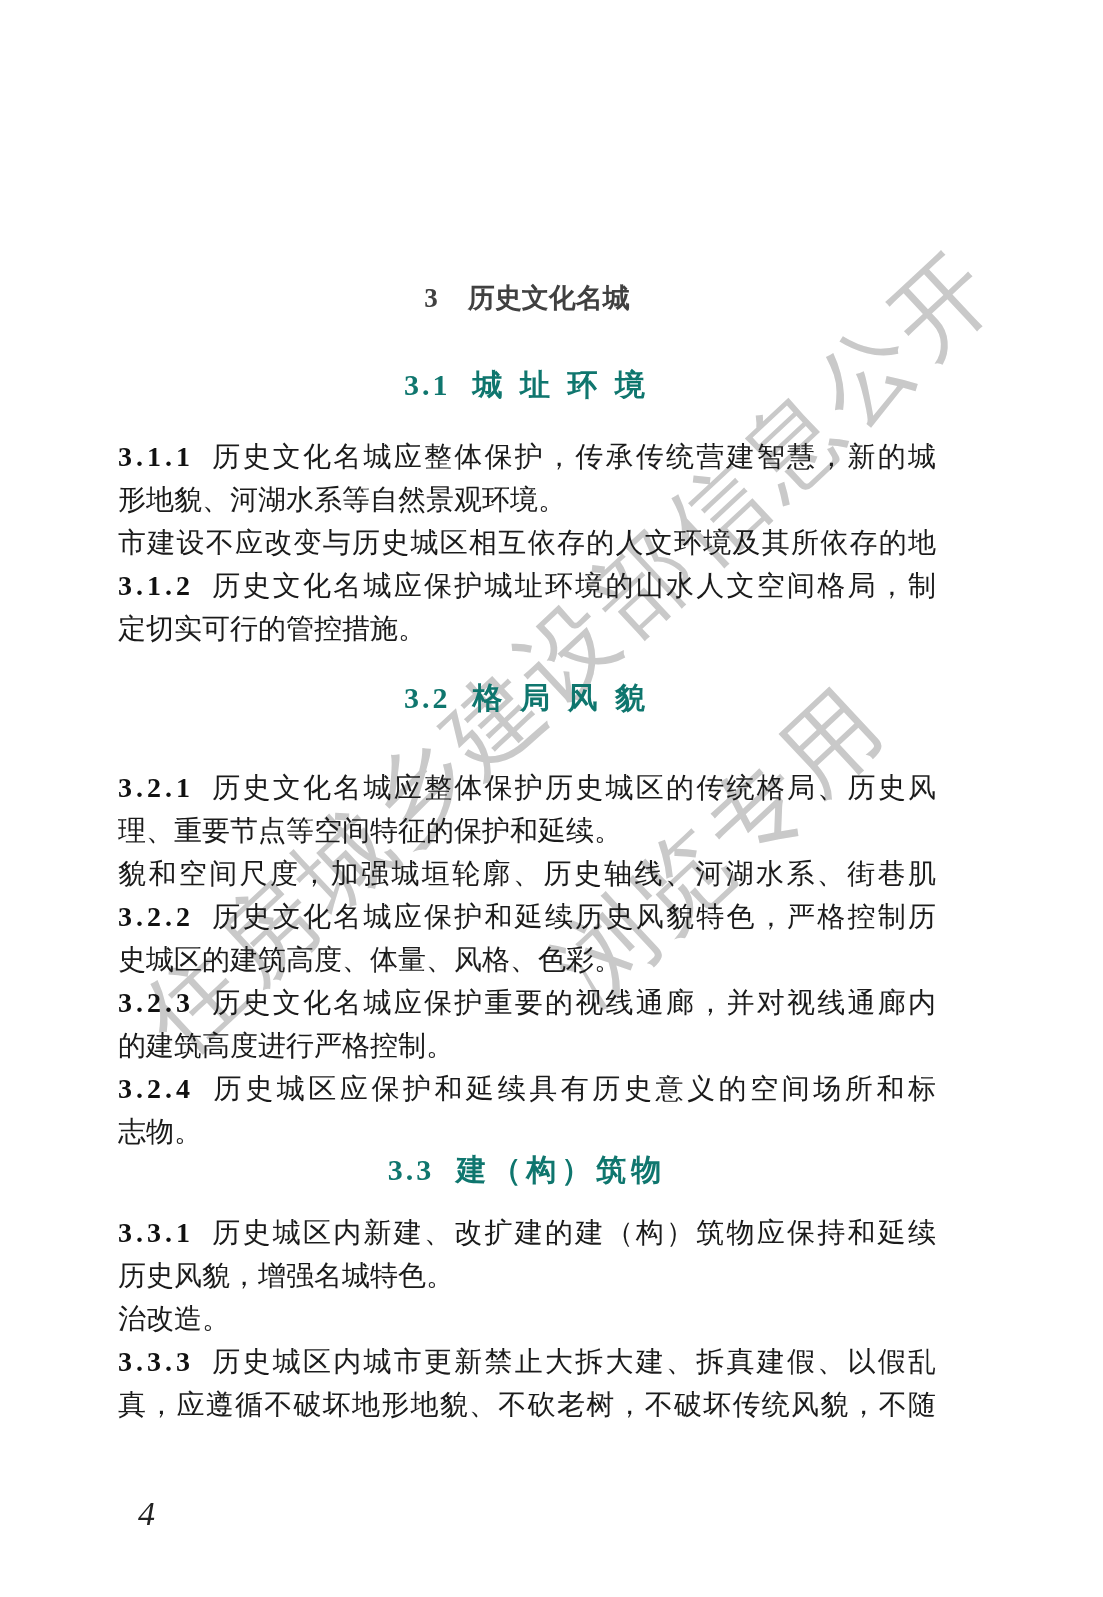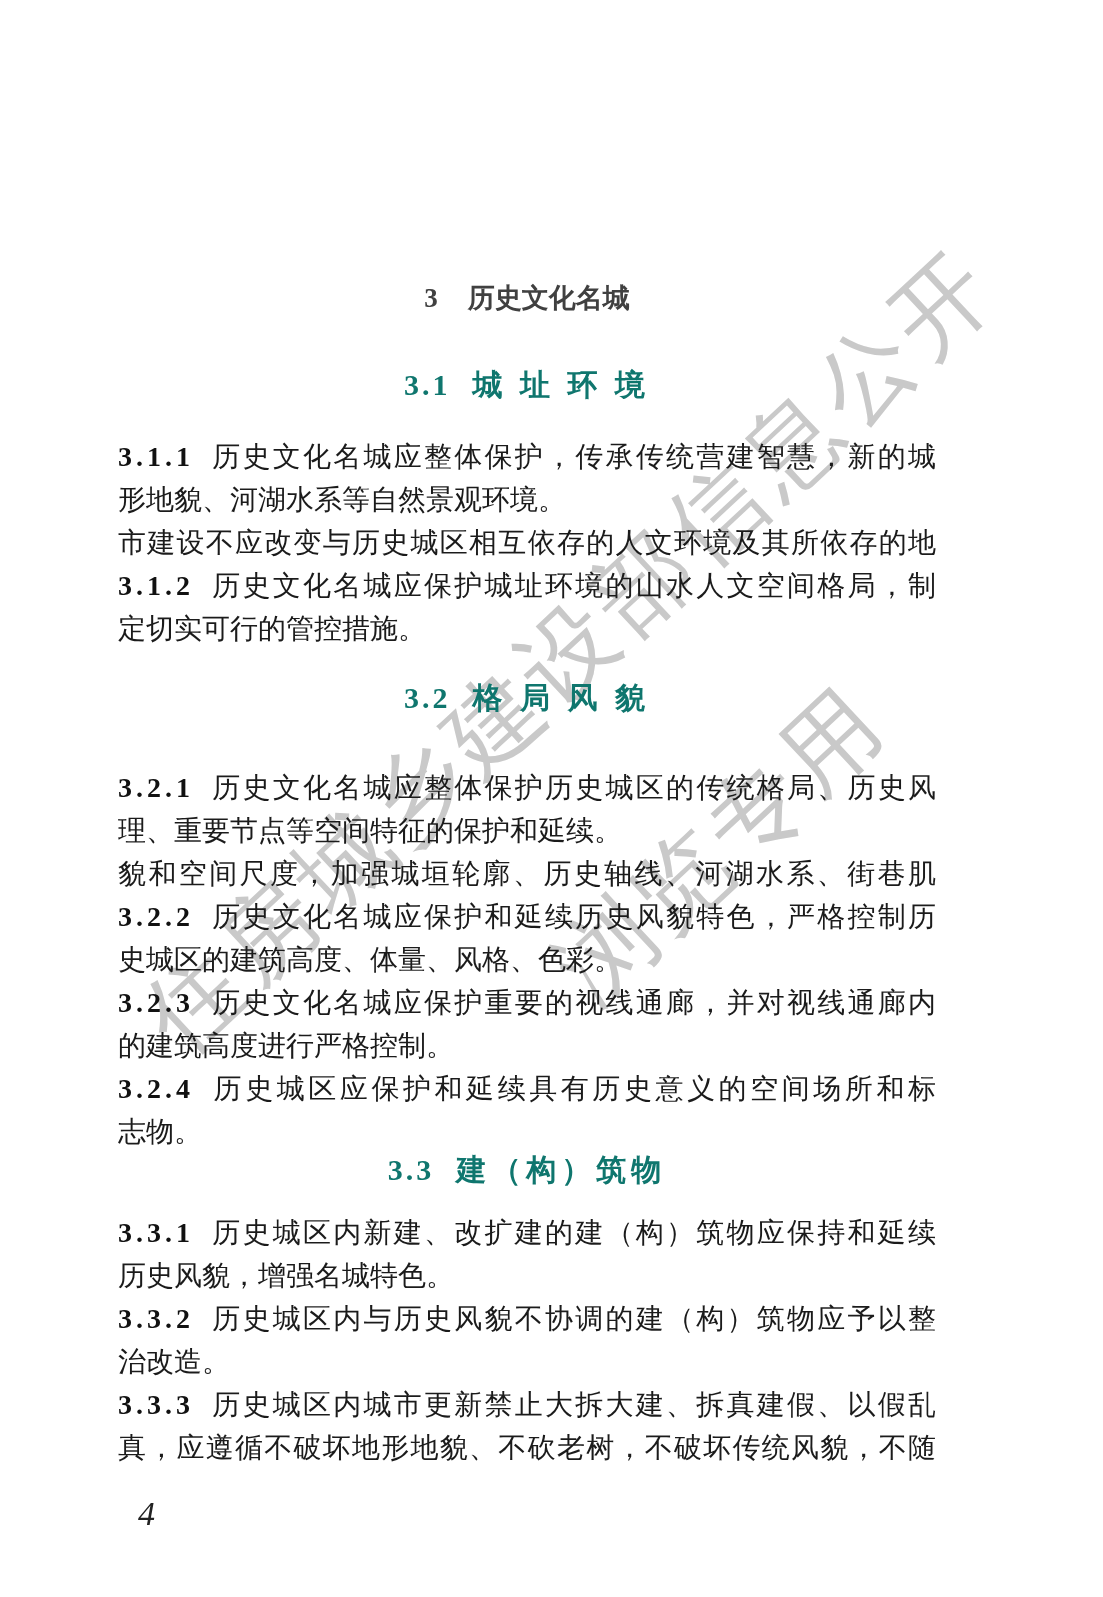--- a/index.html
+++ b/index.html
@@ -99,21 +99,20 @@
             <div class="body-line"><span>志物。</span></div>
           </div>
         </div>
         <div class="sec-heading" style="top: 1150px;"><span class="h-num">3.3</span><span class="h-title">建（构）筑物</span></div>
         <div class="sec-body" style="top: 1211px;">
           <div>
             <div class="body-line fill"><span class="clause-num">3.3.1</span><span>历史城区内新建、改扩建的建（构）筑物应保持和延续</span></div>
             <div class="body-line"><span>历史风貌，增强名城特色。</span></div>
           </div>
           <div>
-            <div class="body-line fill"><span class="clause-num">3.3.2</span><span>历史城区内与历史风貌不协调的建（构）筑物应予以整</span></div>
             <div class="body-line"><span>治改造。</span></div>
           </div>
           <div>
             <div class="body-line fill"><span class="clause-num">3.3.3</span><span>历史城区内城市更新禁止大拆大建、拆真建假、以假乱</span></div>
             <div class="body-line fill"><span>真，应遵循不破坏地形地貌、不砍老树，不破坏传统风貌，不随</span></div>
           </div>
         </div>
       </div>
 
     <div class="page-number">4</div>

